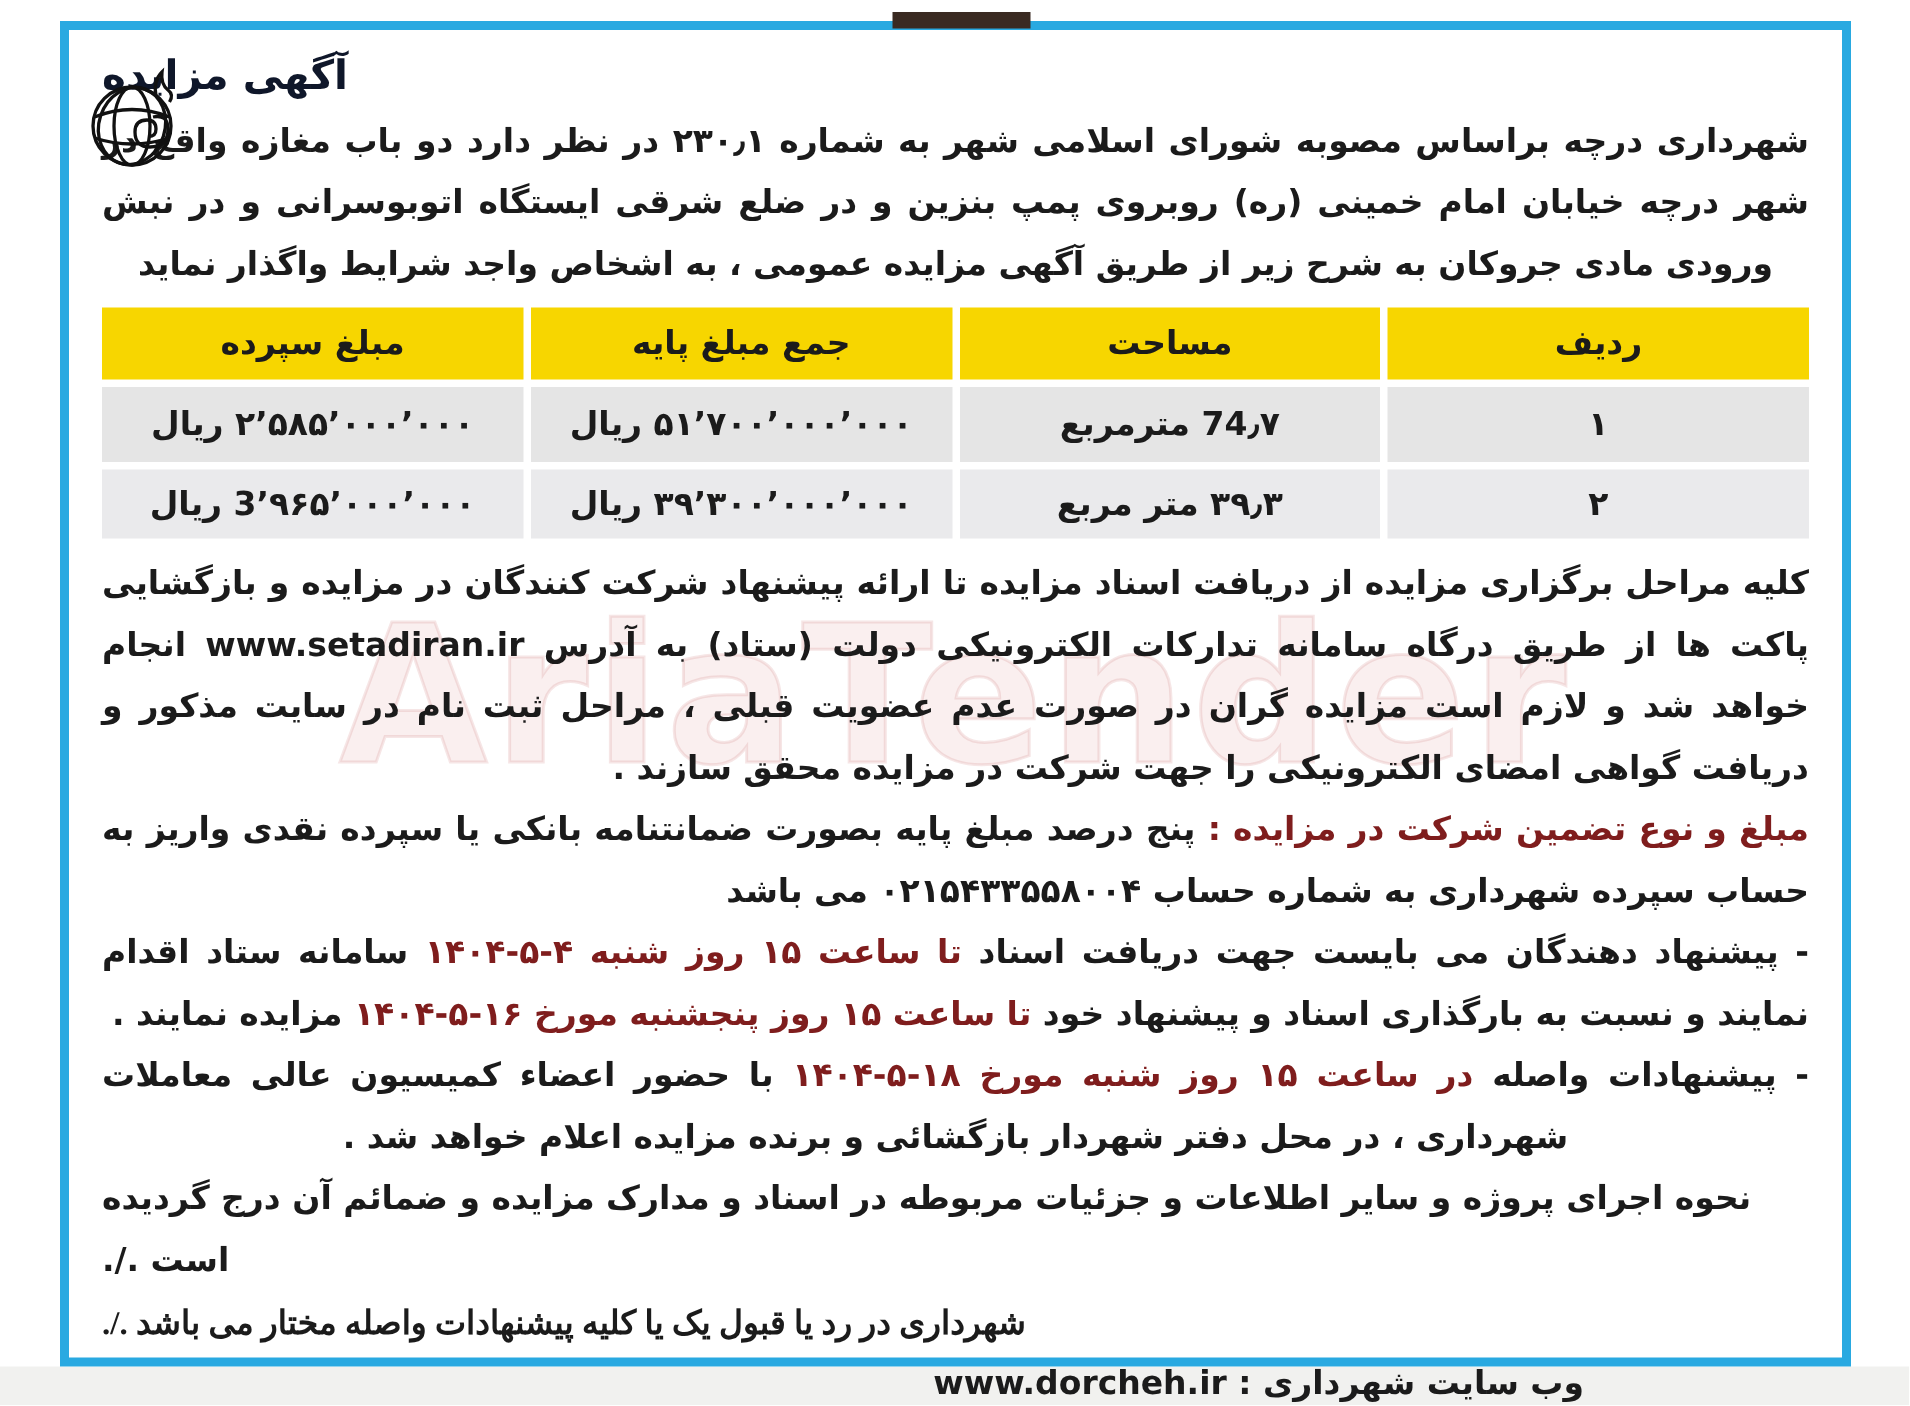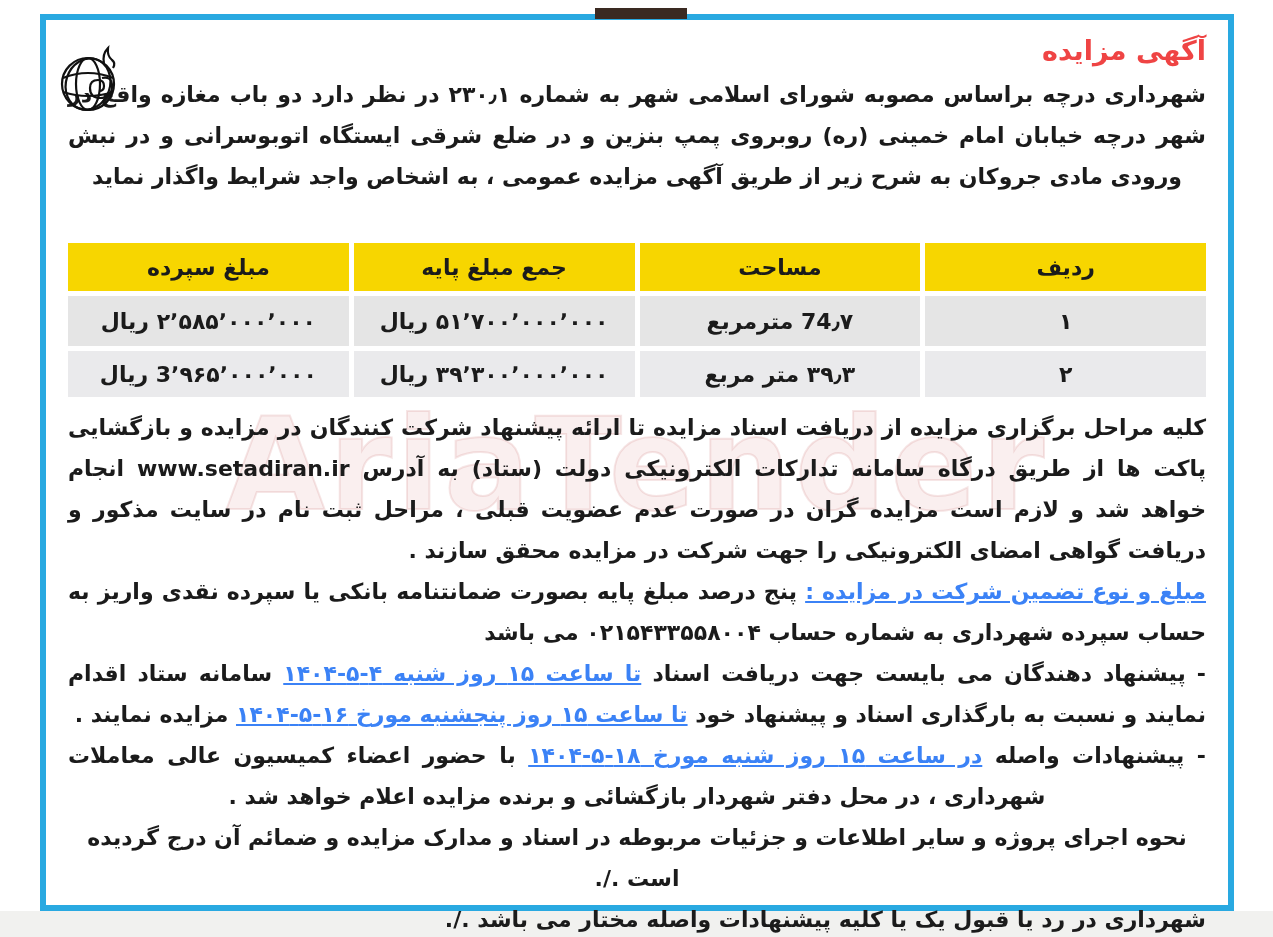--- a/index.html
+++ b/index.html
@@ -10,43 +10,43 @@
   }
   .top-dark-bar{position:absolute;top:8px;left:595px;width:92px;height:11px;background:#3a2a22;z-index:5;}
   .bottom-strip{position:absolute;left:0;right:0;bottom:0;height:26px;background:#f1f1ef;z-index:0;}
   .frame{
     position:absolute;left:40px;right:39px;top:14px;bottom:26px;
     border:6px solid #29a9e1;background:#ffffff;box-sizing:border-box;z-index:1;
   }
   .content{position:relative;height:100%;padding:6px 22px 0 22px;box-sizing:border-box;z-index:2;}
   .logo{position:absolute;left:12px;top:14px;width:68px;height:84px;z-index:3;}
   .title{
-    text-align:right;color:#ef4444;font-weight:700;font-size:27px;
+    text-align:left;color:#0f172a;font-weight:700;font-size:27px;
     margin:6px 0 4px 0;line-height:38px;
   }
   .para{
     font-size:22px;font-weight:700;line-height:41px;margin:0;
     text-align:justify;color:#1b1b1b;
   }
   .p-intro{text-align:justify;text-align-last:center;}
-  .red{color:#3b82f6;text-decoration:underline;}
+  .red{color:#7f1d1d;}
   .tbl{
     display:grid;grid-template-columns:1fr 1fr 1fr 1fr;gap:5px;
     margin:8px 0 10px 0;position:relative;z-index:2;
   }
   .cell{
     display:flex;align-items:center;justify-content:center;
     font-weight:700;font-size:22px;text-align:center;
   }
-  .th{background:#f7d600;height:48px;margin-top:38px;}
+  .th{background:#f7d600;height:48px;}
   .tr1{background:#e5e5e5;height:50px;}
   .tr2{background:#eaeaec;height:46px;}
   .p-open{text-align:justify;text-align-last:center;}
-  .p-details{text-align:center;}
-  .p-rights{text-align:right;}
+  .p-details{text-align:left;}
+  .p-rights{text-align:left;font-family:Liberation Serif, serif;}
   .p-site{text-align:right;padding-left:0;padding-right:150px;}
   .wm-latin{
     position:absolute;top:370px;left:180px;width:940px;z-index:1;
     font-size:128px;font-weight:700;letter-spacing:4px;direction:ltr;
     color:rgba(205,95,95,0.10);-webkit-text-stroke:2px rgba(190,80,80,0.14);
     pointer-events:none;user-select:none;
   }
   .wm-persian{
     position:absolute;top:512px;left:150px;width:800px;z-index:1;
     font-size:27px;font-weight:700;letter-spacing:9px;text-align:center;

